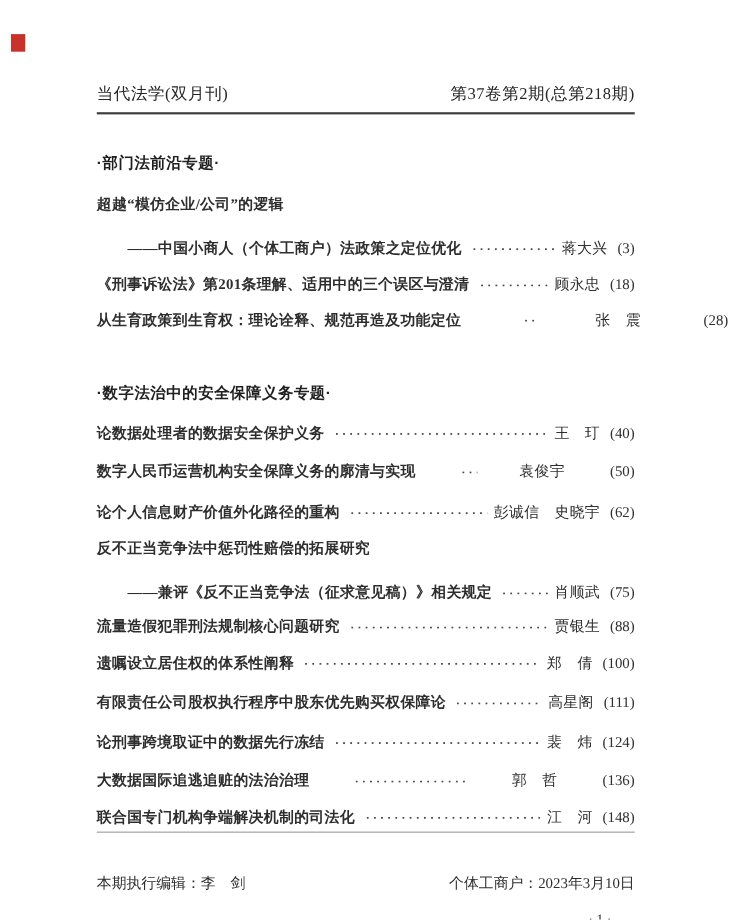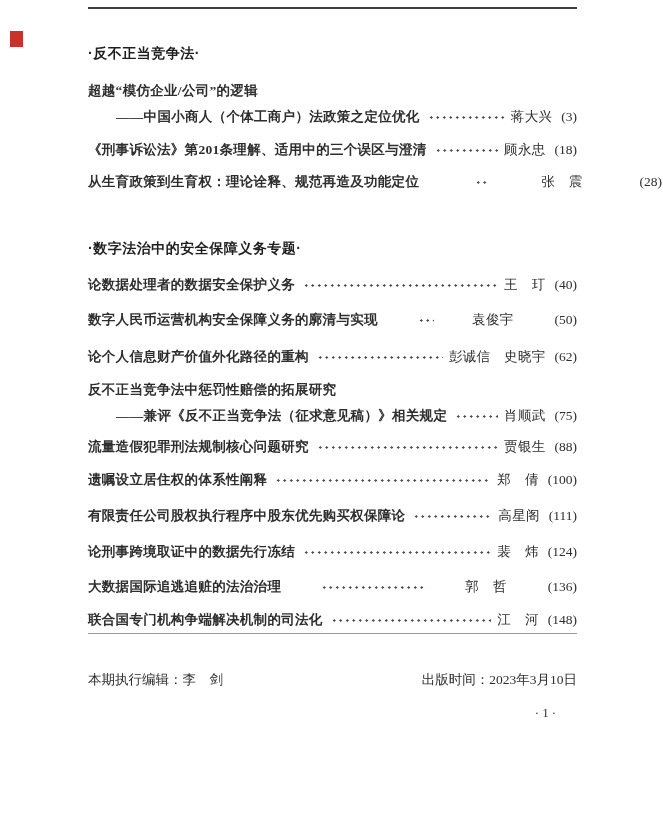--- a/index.html
+++ b/index.html
@@ -35,44 +35,48 @@
   }
   .row .title{white-space:nowrap;letter-spacing:0.3px;font-weight:bold;}
   .indent{padding-left:28px;}
   .leader{
     flex:1;height:3px;margin:0 6px 0 8px;align-self:center;min-width:12px;
     background-image:radial-gradient(circle,#4a4a4a 1.1px,transparent 1.2px);
     background-size:6.5px 3px;background-position:left center;background-repeat:repeat-x;
   }
   .author{white-space:nowrap;margin-right:9px;letter-spacing:0.3px;}
   .page{white-space:nowrap;}
-  .mt3{margin-top:3px;}.mt5{margin-top:6px;}.mt11{margin-top:11px;}
+  .mt3{margin-top:3px;}.mt5{margin-top:20px;}.mt11{margin-top:11px;}
   .mt12{margin-top:12px;gap:48px;}.mt13{margin-top:13px;}.mt15{margin-top:15px;gap:32px;}
   .mt16{margin-top:16px;}.mt17{margin-top:17px;}.mt18{margin-top:18px;}
   .mt22{margin-top:36px;}.mt30{margin-top:46px;}.mt34{margin-top:34px;}
   .mt42{margin-top:17px;}
   .footer-row{
     display:flex;justify-content:space-between;align-items:baseline;
     font-size:13.5px;line-height:20px;
   }
   .page-num{
     text-align:right;padding-right:18px;font-size:13px;
     letter-spacing:3px;color:#333;
   }
 </style>
 </head>
 <body>
 
 <div class="red-mark"></div>
 
 <div class="content">
 
+  <div class="header-row">
+    <span>当代法学(双月刊)</span>
+    <span>第37卷第2期(总第218期)</span>
+  </div>
   <div class="rule-top"></div>
 
-  <div class="sec-heading mt34">·反不正当竞争法·</div>
+  <div class="sec-heading mt34">·部门法前沿专题·</div>
 
   <div class="row mt18">
     <span class="title">超越“模仿企业/公司”的逻辑</span>
   </div>
   <div class="row mt5 indent">
     <span class="title">——中国小商人（个体工商户）法政策之定位优化</span>
     <span class="leader"></span>
     <span class="author">蒋大兴</span>
     <span class="page">(3)</span>
   </div>
@@ -163,18 +167,18 @@
     <span class="title">联合国专门机构争端解决机制的司法化</span>
     <span class="leader"></span>
     <span class="author">江　河</span>
     <span class="page">(148)</span>
   </div>
 
   <div class="rule-bottom mt3"></div>
 
   <div class="footer-row mt22">
     <span>本期执行编辑：李　剑</span>
-    <span>出版时间：2023年3月10日</span>
+    <span>个体工商户：2023年3月10日</span>
   </div>
 
   <div class="page-num mt15">·1·</div>
 
 </div>
 
 </body></html>

